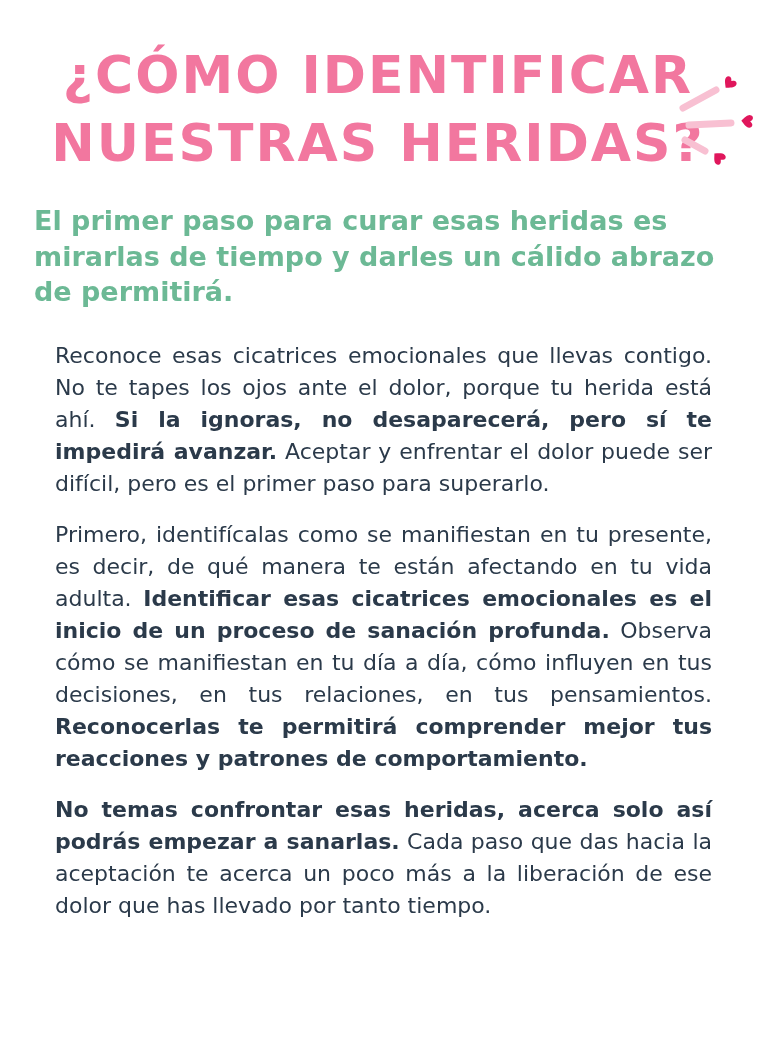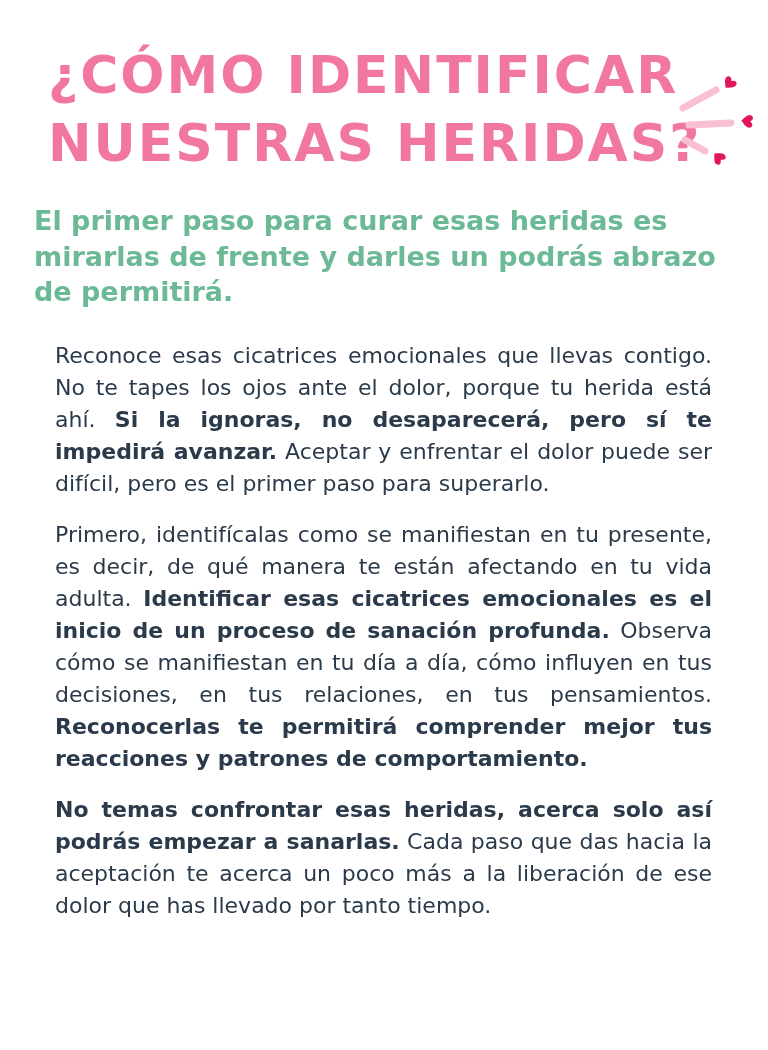--- a/index.html
+++ b/index.html
@@ -19,20 +19,21 @@
     background:var(--page-bg);
     overflow:hidden;
     box-sizing:border-box;
   }
   .title-wrap{
     position:relative;
     margin:42px 60px 0 48px;
   }
   .title{
     margin:0;
+    text-align:center;
     color:var(--title-pink);
     font-size:52px;
     font-weight:bold;
     line-height:1.3;
     letter-spacing:2px;
   }
   .title .t-line{display:block;}
   .decor{
     position:absolute;
     left:622px;top:32px;
@@ -82,21 +83,21 @@
       <g>
         <path class="heart" transform="translate(58,11) rotate(40) scale(1.05)" d="M 0 3.5 C -3 0.5 -6 -1.5 -6 -4.5 C -6 -7 -3.5 -8 -1.8 -6.8 C -0.8 -6.1 0 -5 0 -5 C 0 -5 0.8 -6.1 1.8 -6.8 C 3.5 -8 6 -7 6 -4.5 C 6 -1.5 3 0.5 0 3.5 Z"></path>
         <path class="heart" transform="translate(75,47) rotate(95) scale(1.05)" d="M 0 3.5 C -3 0.5 -6 -1.5 -6 -4.5 C -6 -7 -3.5 -8 -1.8 -6.8 C -0.8 -6.1 0 -5 0 -5 C 0 -5 0.8 -6.1 1.8 -6.8 C 3.5 -8 6 -7 6 -4.5 C 6 -1.5 3 0.5 0 3.5 Z"></path>
         <path class="heart" transform="translate(47,82) rotate(135) scale(1.05)" d="M 0 3.5 C -3 0.5 -6 -1.5 -6 -4.5 C -6 -7 -3.5 -8 -1.8 -6.8 C -0.8 -6.1 0 -5 0 -5 C 0 -5 0.8 -6.1 1.8 -6.8 C 3.5 -8 6 -7 6 -4.5 C 6 -1.5 3 0.5 0 3.5 Z"></path>
       </g>
     </svg>
   </header>
 
   <p class="subtitle">
     <span class="s-line">El primer paso para curar esas heridas es</span>
-    <span class="s-line">mirarlas de frente y darles un podrás abrazo</span>
+    <span class="s-line">mirarlas de tiempo y darles un cálido abrazo</span>
     <span class="s-line">de permitirá.</span>
   </p>
 
   <main class="body-text">
     <p class="para"><span>Reconoce esas cicatrices emocionales que llevas contigo. No te tapes los ojos ante el dolor, porque tu herida está ahí. </span><strong>Si la ignoras, no desaparecerá, pero sí te impedirá avanzar.</strong><span> Aceptar y enfrentar el dolor puede ser difícil, pero es el primer paso para superarlo.</span></p>
     <p class="para"><span>Primero, identifícalas como se manifiestan en tu presente, es decir, de qué manera te están afectando en tu vida adulta. </span><strong>Identificar esas cicatrices emocionales es el inicio de un proceso de sanación profunda.</strong><span> Observa cómo se manifiestan en tu día a día, cómo influyen en tus decisiones, en tus relaciones, en tus pensamientos. </span><strong>Reconocerlas te permitirá comprender mejor tus reacciones y patrones de comportamiento.</strong></p>
     <p class="para"><strong>No temas confrontar esas heridas, acerca solo así podrás empezar a sanarlas.</strong><span> Cada paso que das hacia la aceptación te acerca un poco más a la liberación de ese dolor que has llevado por tanto tiempo.</span></p>
   </main>
 
 </div>

